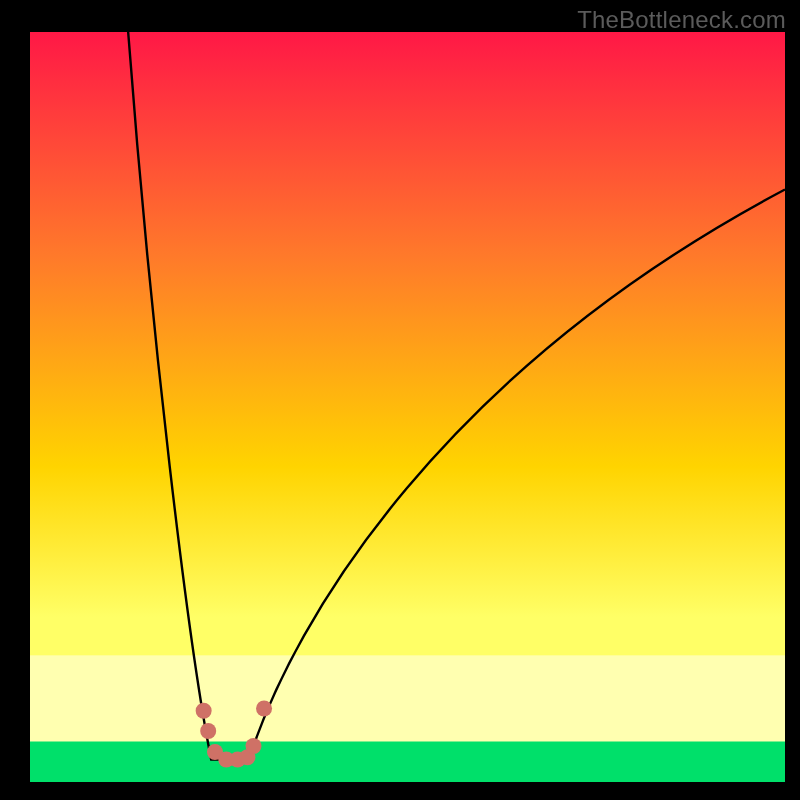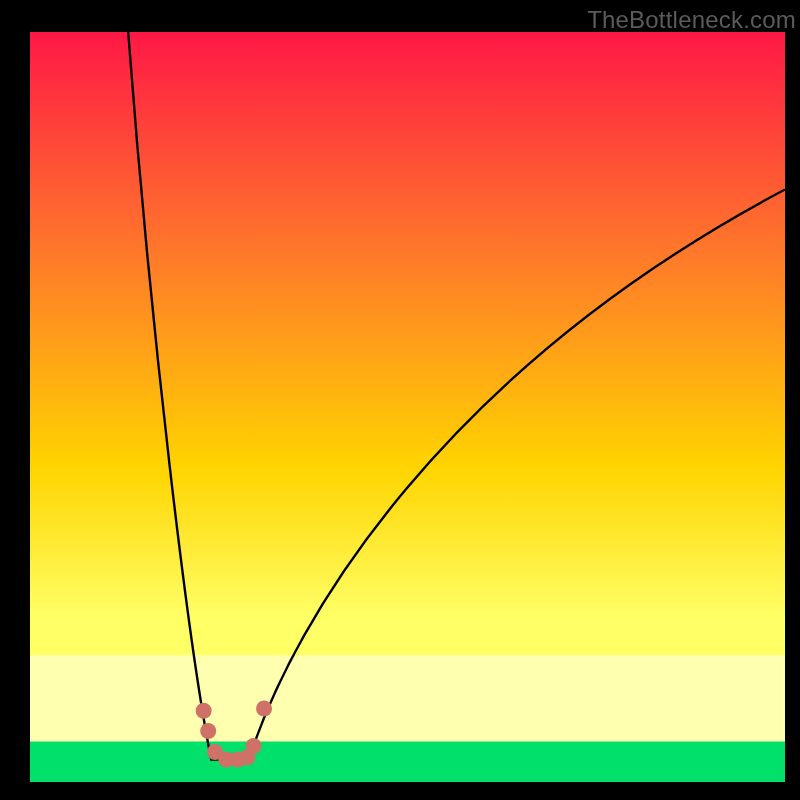--- a/index.html
+++ b/index.html
@@ -6,21 +6,21 @@
   html, body { width: 800px; height: 800px; overflow: hidden; background: #000; }
   .frame {
     width: 800px;
     height: 800px;
     background: #000;
     position: relative;
   }
   .watermark {
     position: absolute;
     top: 6px;
-    right: 4px;
+    right: 14px;
     font-family: Arial, Helvetica, sans-serif;
     font-size: 24px;
     font-weight: 500;
     color: #5b5b5b;
     letter-spacing: 0.2px;
   }
   svg { display: block; }
 </style>
 </head>
 <body>

